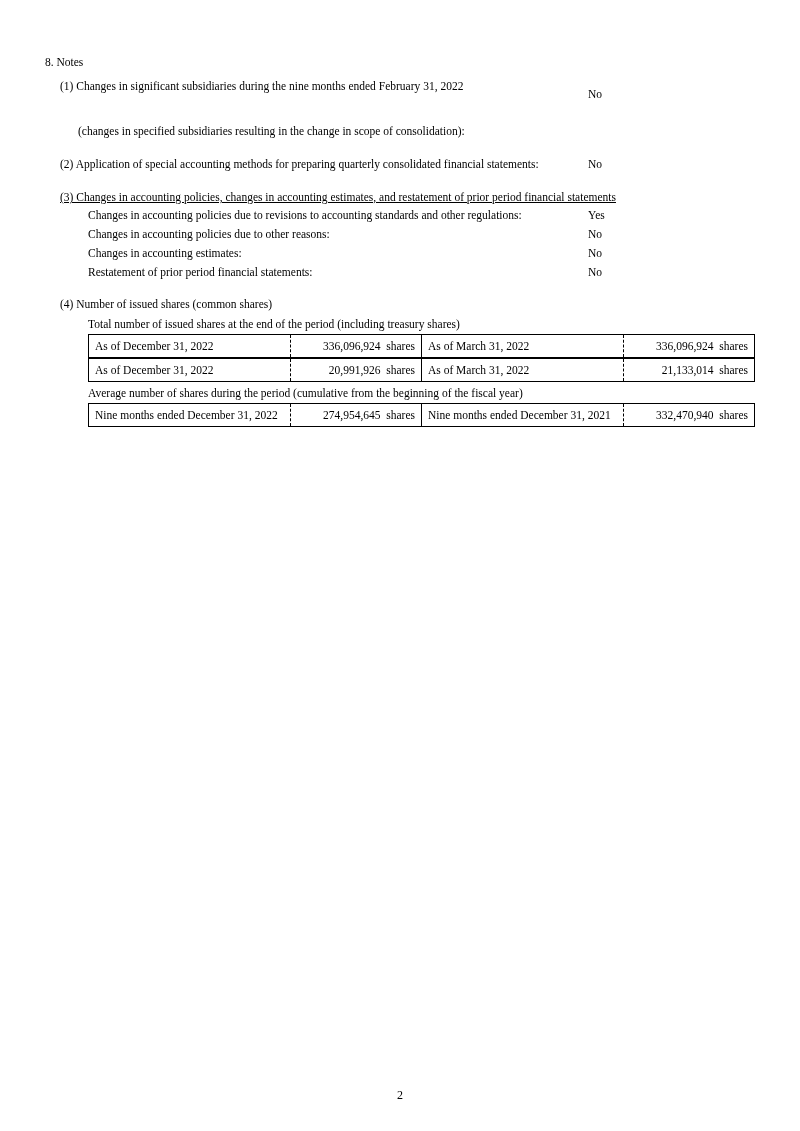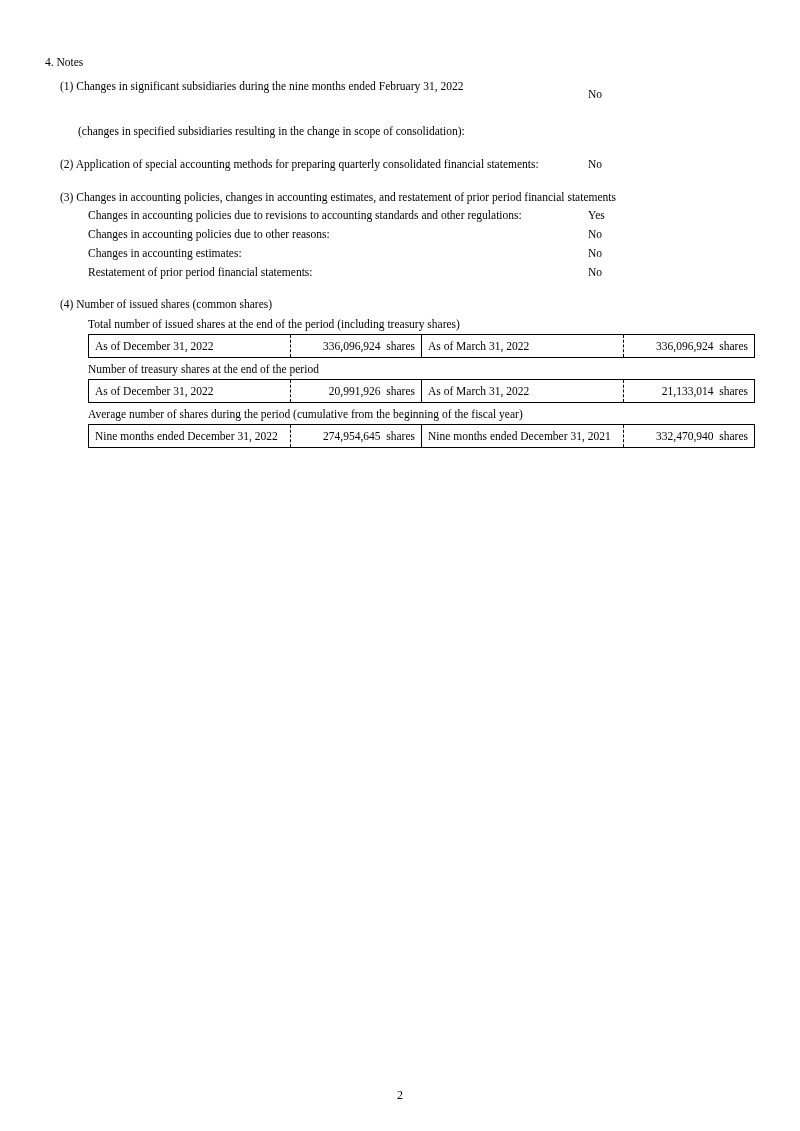--- a/index.html
+++ b/index.html
@@ -23,21 +23,21 @@
 
   .item { position: relative; }
   .item1 { margin-top: 8px; margin-left: 15px; line-height: 17px; }
   .item1 .indent2 { margin-left: 18px; margin-top: 28px; }
   .item1 .answer { position: absolute; left: 528px; top: 8px; }
 
   .item2 { margin-top: 16px; margin-left: 15px; line-height: 17px; }
   .item2 .answer { position: absolute; left: 528px; top: 0; }
 
   .item3 { margin-top: 16px; }
-  .item3 .item3-title { margin-left: 15px; line-height: 17px; }
+  .item3 .item3-title { margin-left: 15px; line-height: 17px; text-decoration: underline; }
   .item3 .row3 { position: relative; margin-left: 43px; line-height: 19px; }
   .item3 .row3:first-of-type { margin-top: 2px; }
   .item3 .answer { position: absolute; left: 500px; top: 0; }
 
   .item4 { margin-top: 14px; }
   .item4 .item4-title { margin-left: 15px; line-height: 17px; }
   .caption { margin: 4px 0 2px 43px; line-height: 15px; }
 
   .shares-table {
     border-collapse: collapse;
@@ -66,21 +66,21 @@
     text-align: center;
     font-size: 12px;
   }
 </style>
 </head>
 <body>
 
 <div class="page">
   <div class="content">
 
-    <div class="heading">4. Notes</div>
+    <div class="heading">8. Notes</div>
 
     <div class="item item1">
       <div>(1) Changes in significant subsidiaries during the nine months ended February 31, 2022</div>
       <div class="indent2">(changes in specified subsidiaries resulting in the change in scope of consolidation):</div>
       <span class="answer">No</span>
     </div>
 
     <div class="item item2">
       <div>(2) Application of special accounting methods for preparing quarterly consolidated financial statements:</div>
       <span class="answer">No</span>
@@ -120,21 +120,20 @@
         <tbody>
             <tr>
           <td class="l">As of December 31, 2022</td>
           <td class="v dl">336,096,924  shares</td>
           <td class="l sl">As of March 31, 2022</td>
           <td class="v dl">336,096,924  shares</td>
         </tr>
       </tbody>
         </table>
 
-      <div class="caption">Number of treasury shares at the end of the period</div>
       <table class="shares-table">
         <colgroup>
             <col class="col-label">
             <col class="col-value">
             <col class="col-label">
             <col class="col-value">
           </colgroup>
         <tbody>
             <tr>
           <td class="l">As of December 31, 2022</td>

